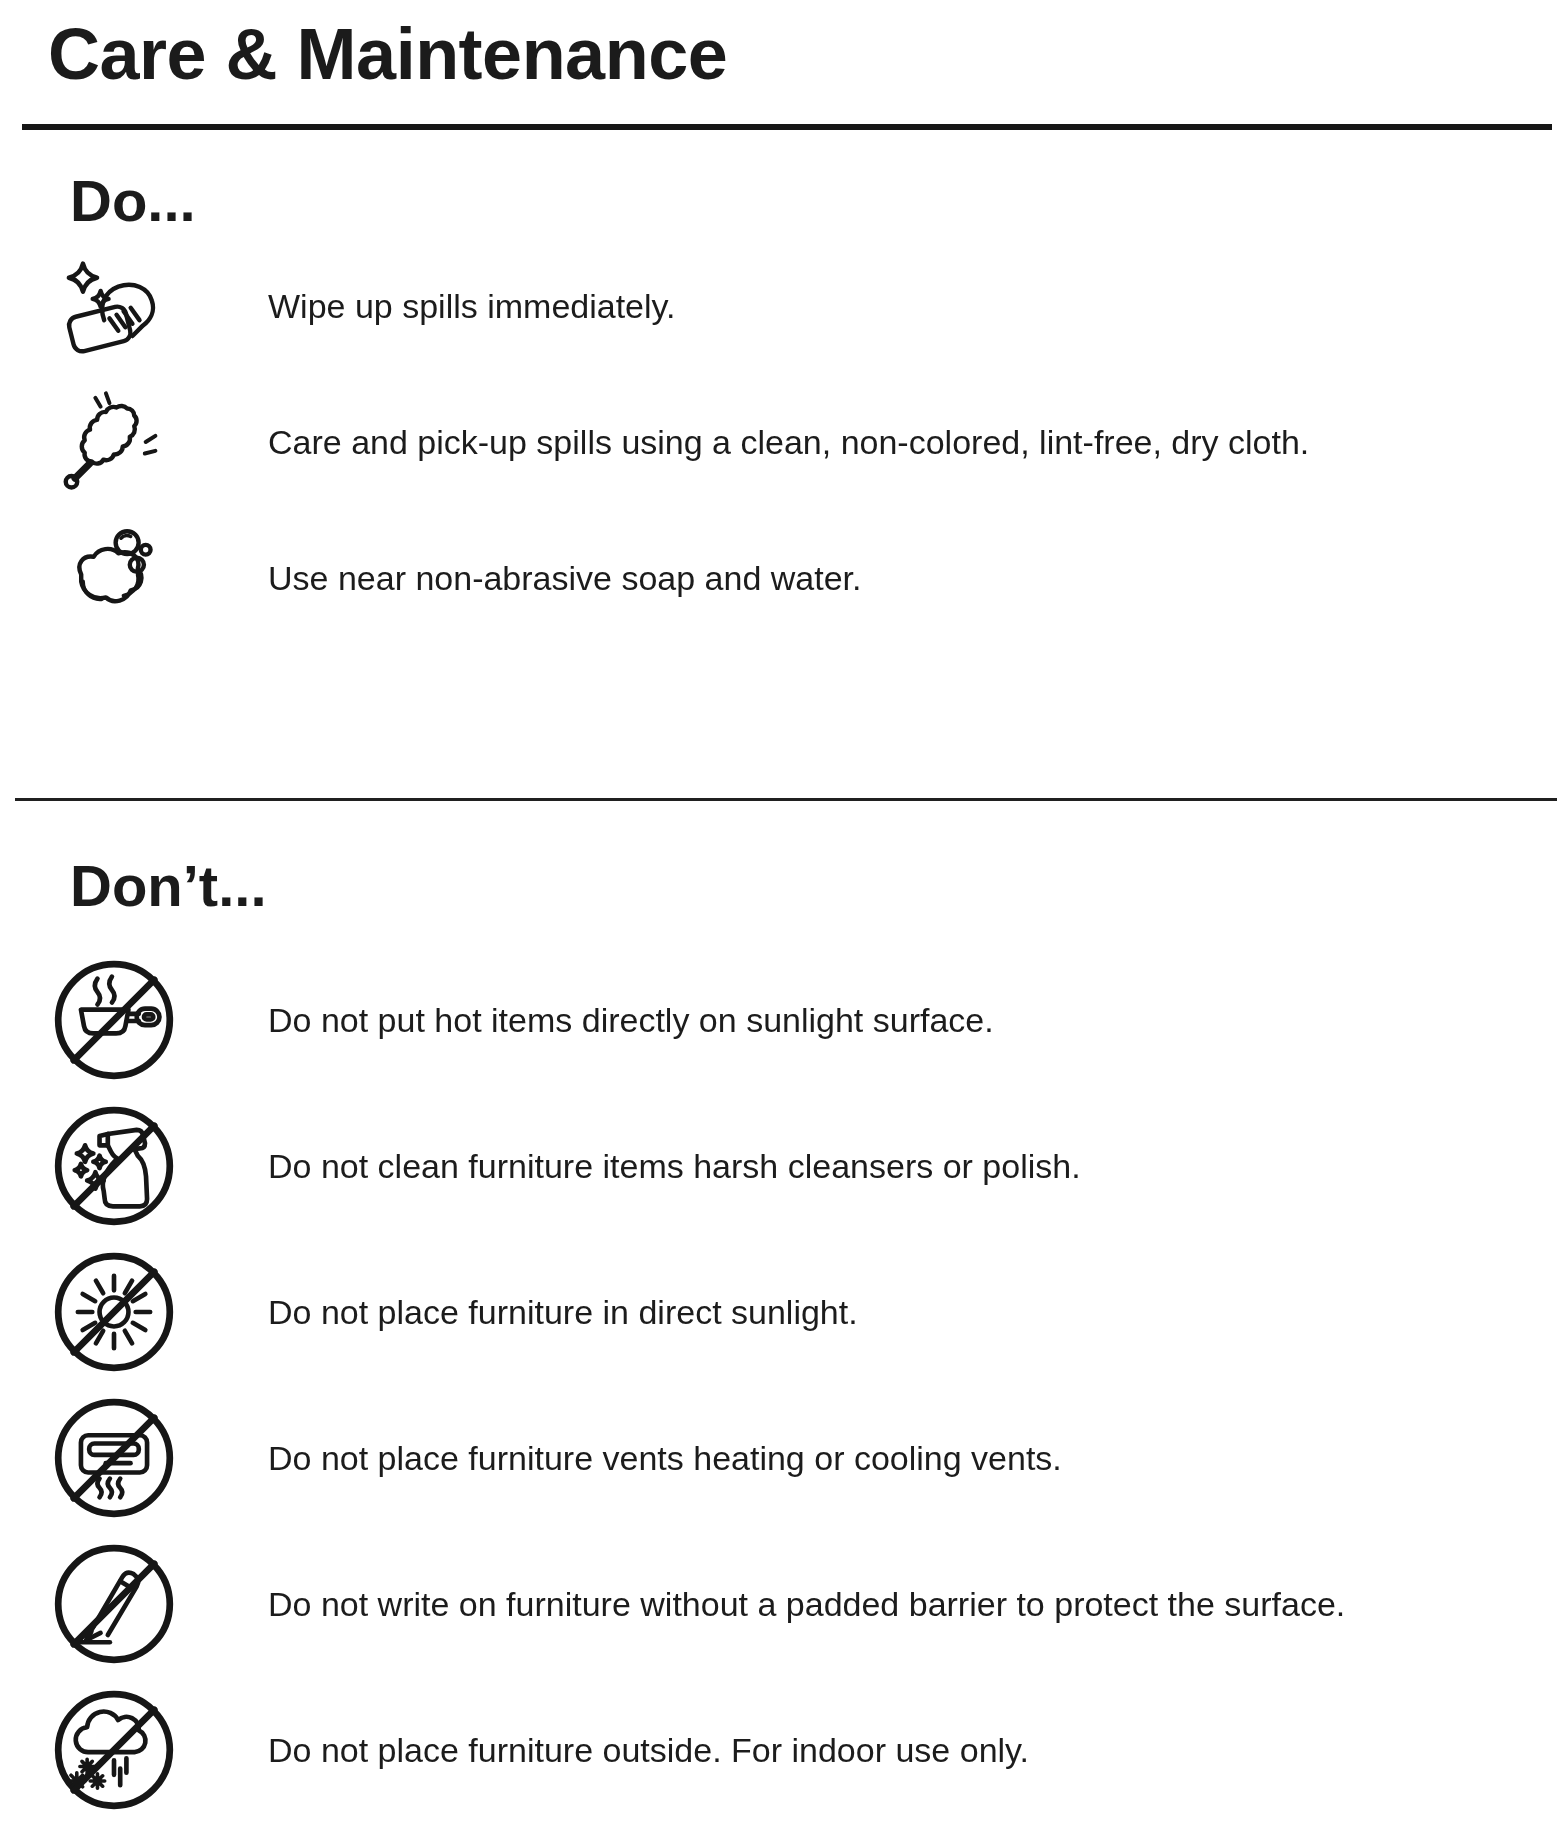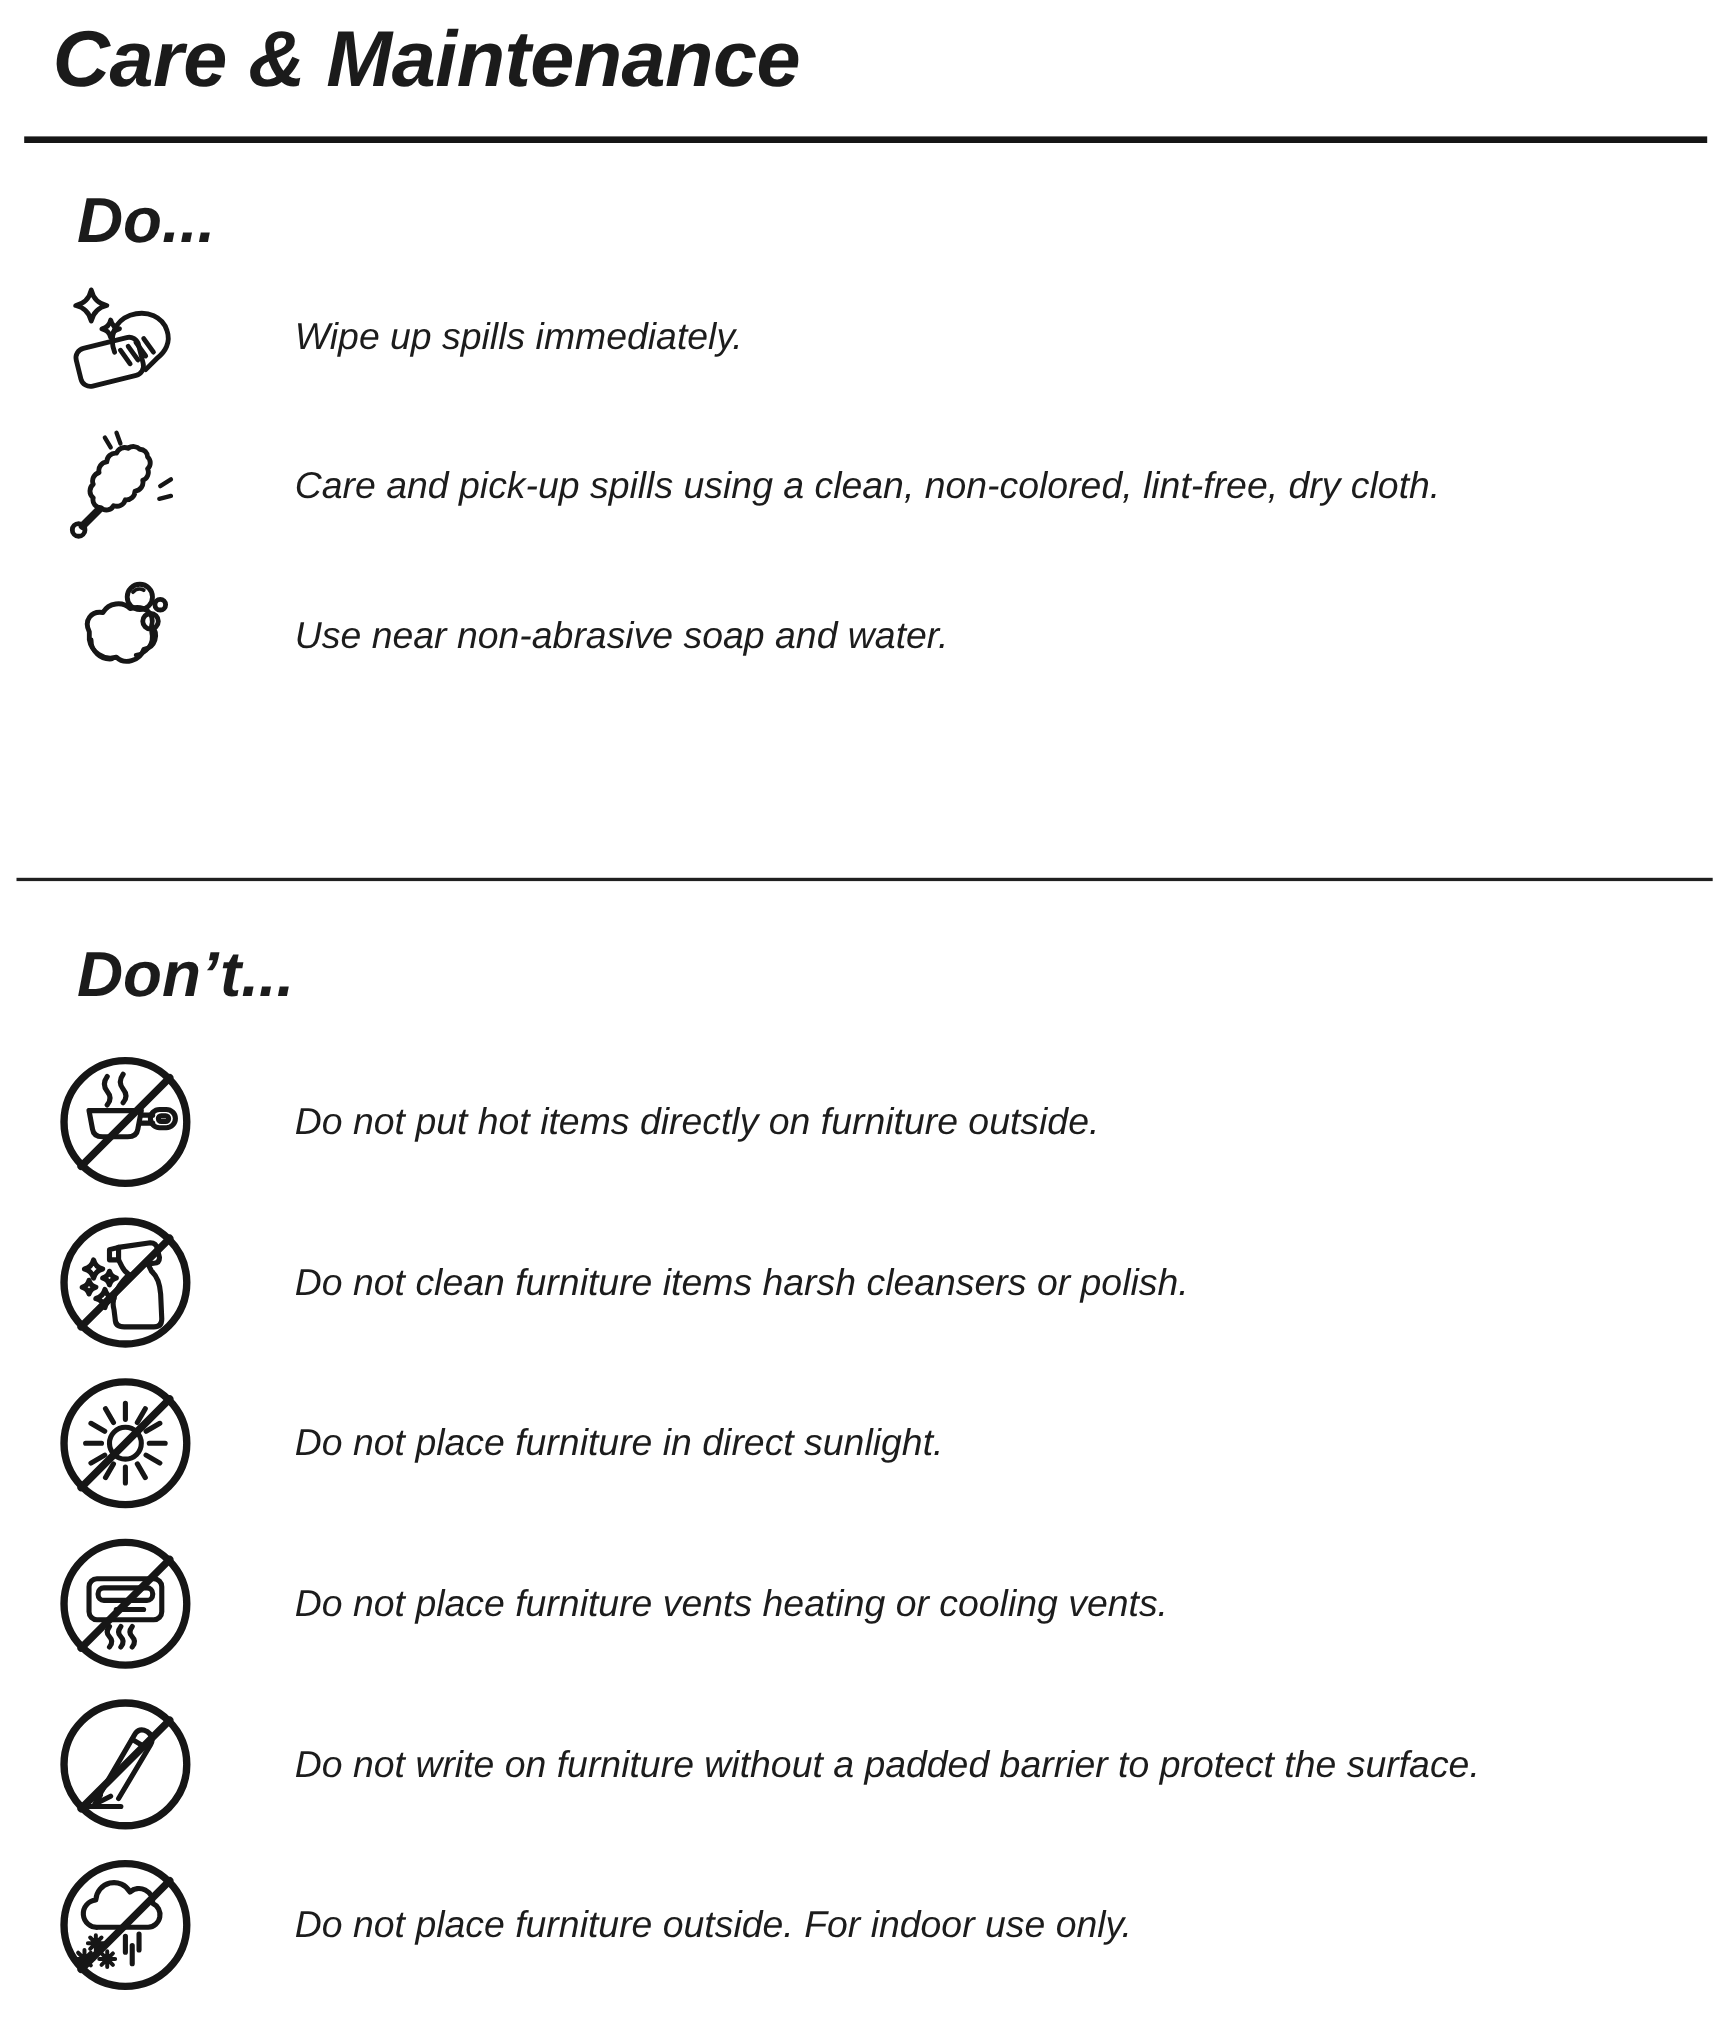--- a/index.html
+++ b/index.html
@@ -4,21 +4,21 @@
 <title>Care &amp; Maintenance</title>
 <style>
   html, body { margin:0; padding:0; }
   body {
     width:1559px; height:1836px;
     background:#ffffff;
     color:#1b1b1b;
     font-family:"Liberation Sans", sans-serif;
     overflow:hidden;
   }
-  .page { box-sizing:border-box; padding:10px 7px 0 48px;font-style:italic; }
+  .page { box-sizing:border-box; padding:10px 7px 0 48px; }
 
   .doc-title {
     font-size:72px; font-weight:bold; line-height:1;
     margin:0; padding-top:8px; letter-spacing:-0.5px;
   }
   .rule-thick { height:6px; background:#161616; margin:34px 0 0 -26px; }
   .rule-thin  { height:3px; background:#202020; margin:152px -5px 0 -33px; }
 
   .section-heading {
     font-size:58px; font-weight:bold; line-height:1;
@@ -126,21 +126,21 @@
                 <path d="M74,54 L84,54 M74,61 L84,61"></path>
                 <rect x="82" y="49" width="22" height="16" rx="8"></rect>
                 <rect x="89" y="54.5" width="9" height="5" rx="2.5"></rect>
                 <path d="M44,20 q-5,7 0,13 q5,6 0,12"></path>
                 <path d="M58,18 q-5,7 0,13 q5,6 0,12"></path>
               </g>
               <line x1="21" y1="99" x2="99" y2="21" stroke-width="6.5"></line>
             </g>
           </svg>
         </div>
-        <div class="item-text">Do not put hot items directly on furniture outside.</div>
+        <div class="item-text">Do not put hot items directly on sunlight surface.</div>
       </div>
 
       <div class="item">
         <div class="icon-cell">
           <svg width="124" height="124" viewBox="0 0 120 120">
             <g class="ln">
               <circle cx="60" cy="60" r="54" stroke-width="6.5"></circle>
               <g stroke-width="4.5">
                 <path d="M46,31 L54,29 L54,40 L46,40 Z"></path>
                 <path d="M54,29 L82,25 Q87,25 88,30 L90,38 Q90,43 85,43 L76,44"></path>

